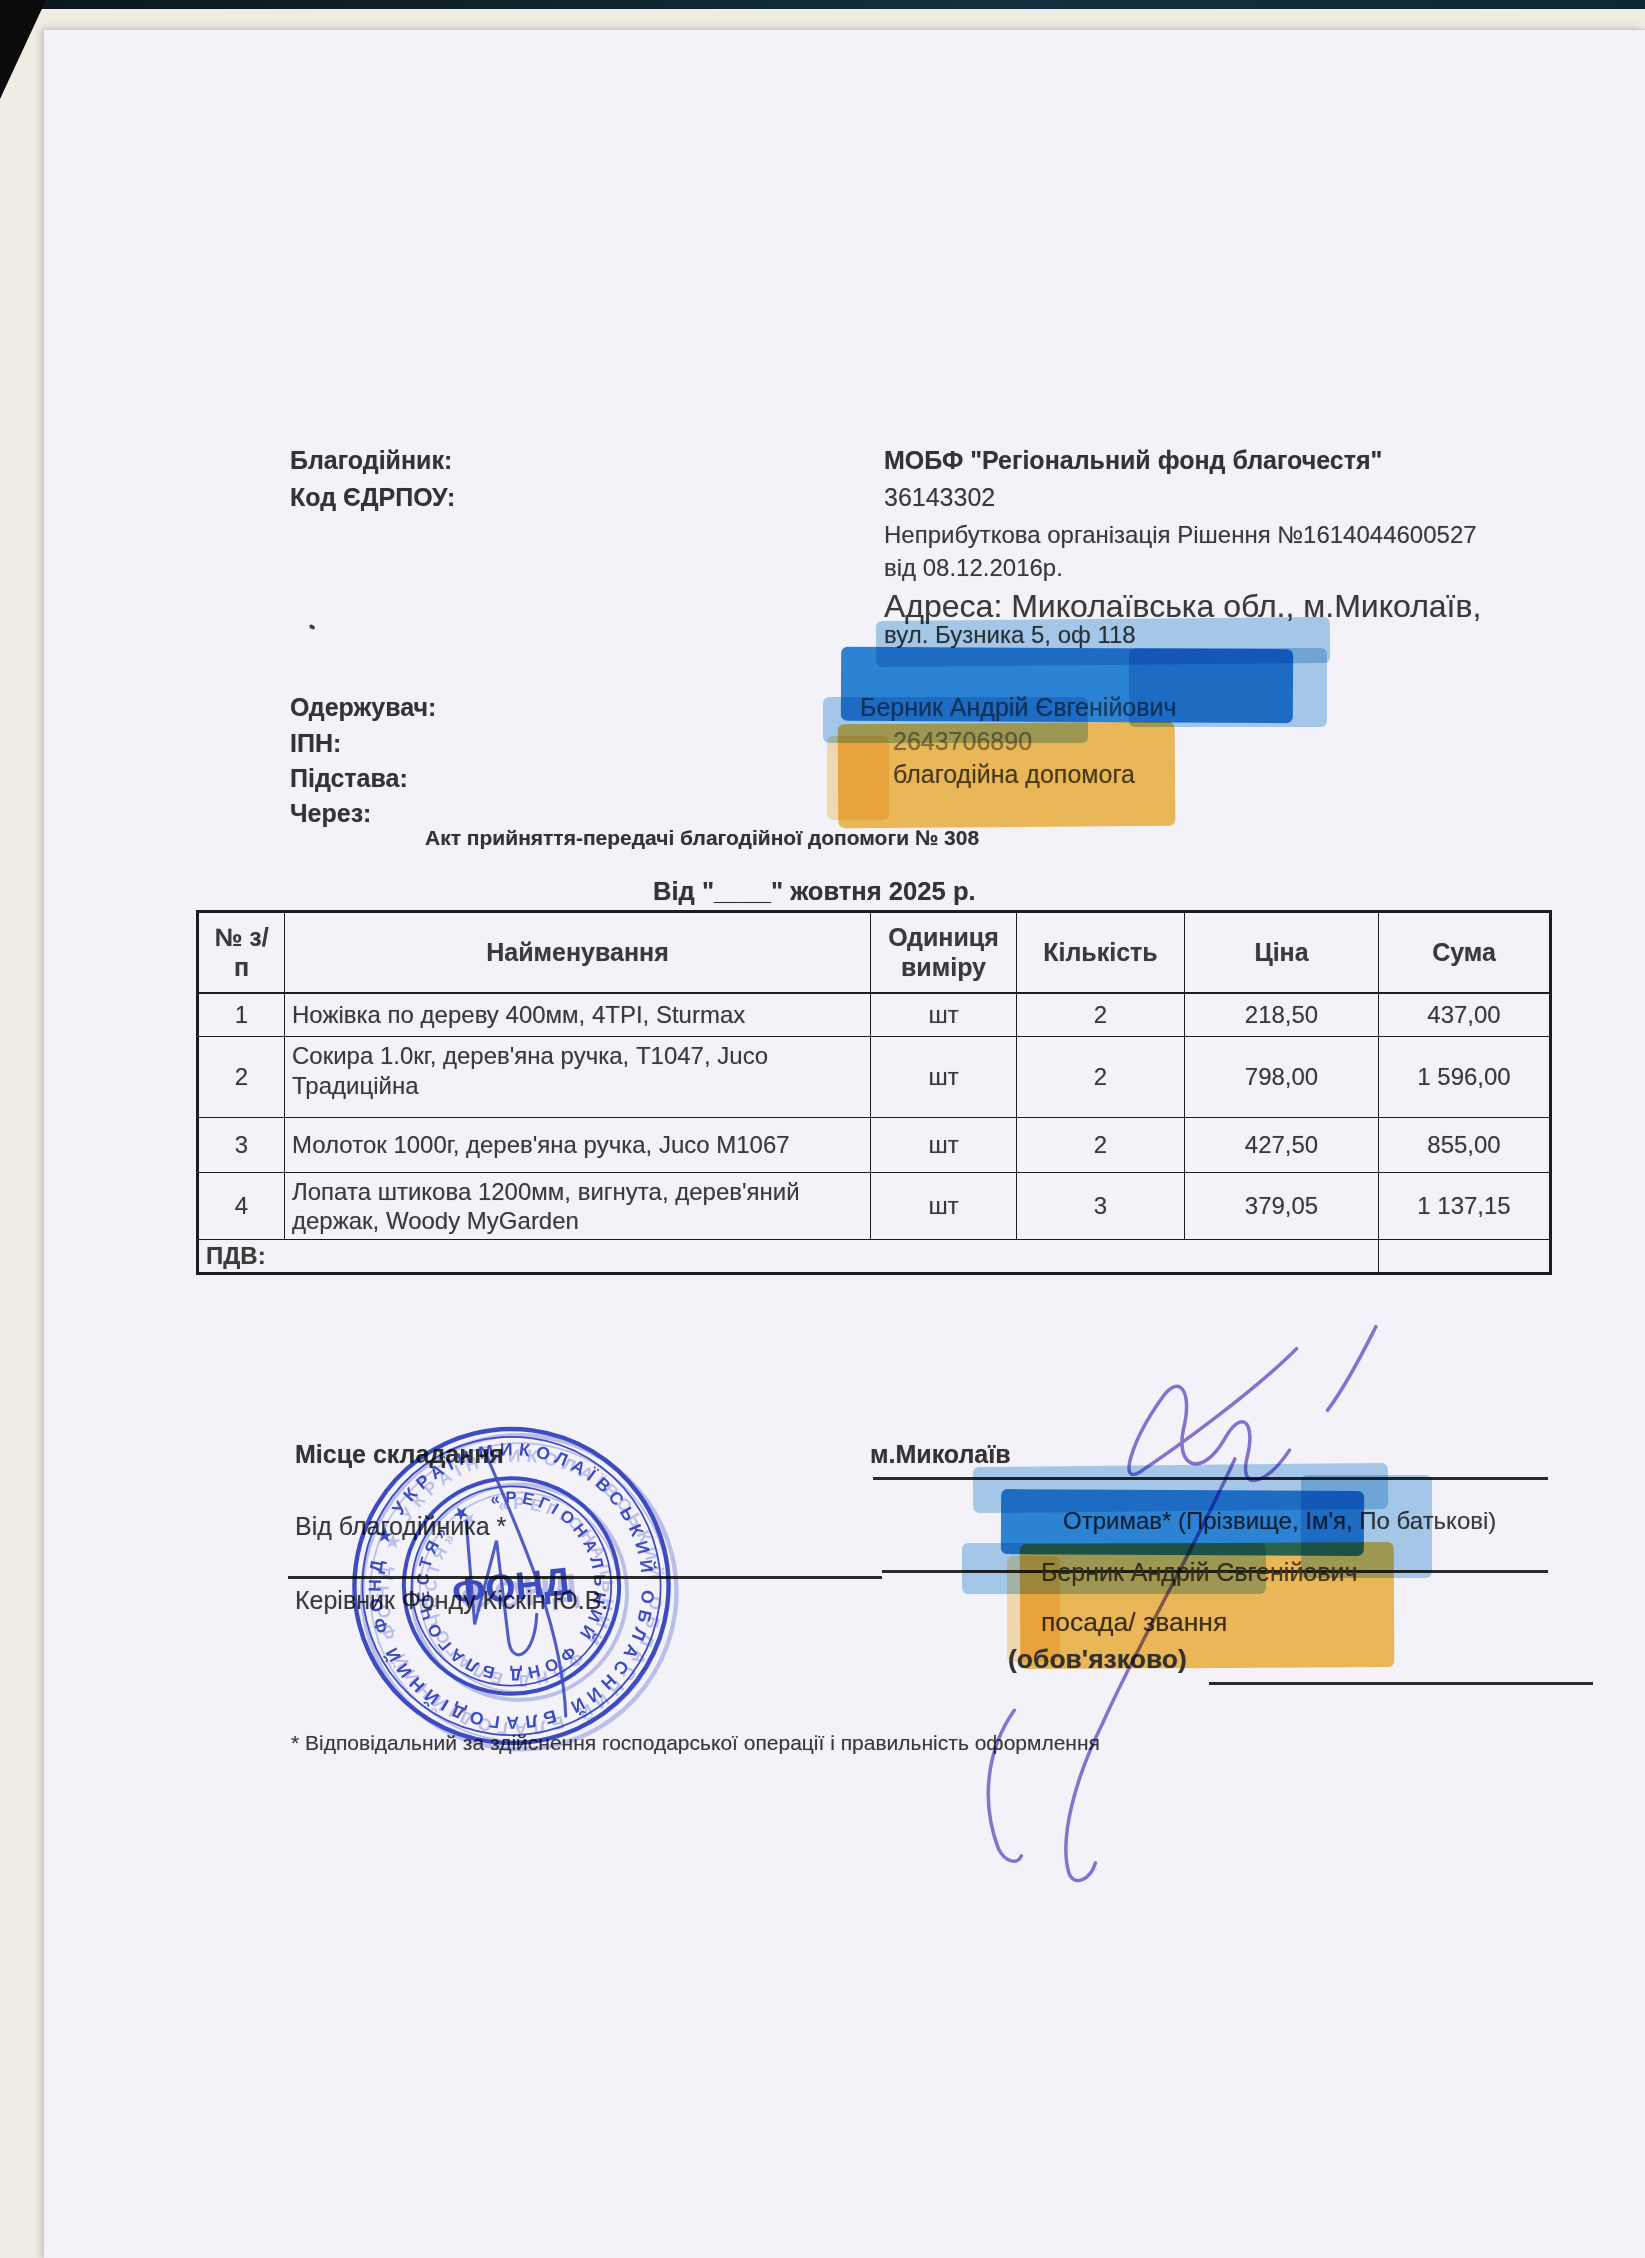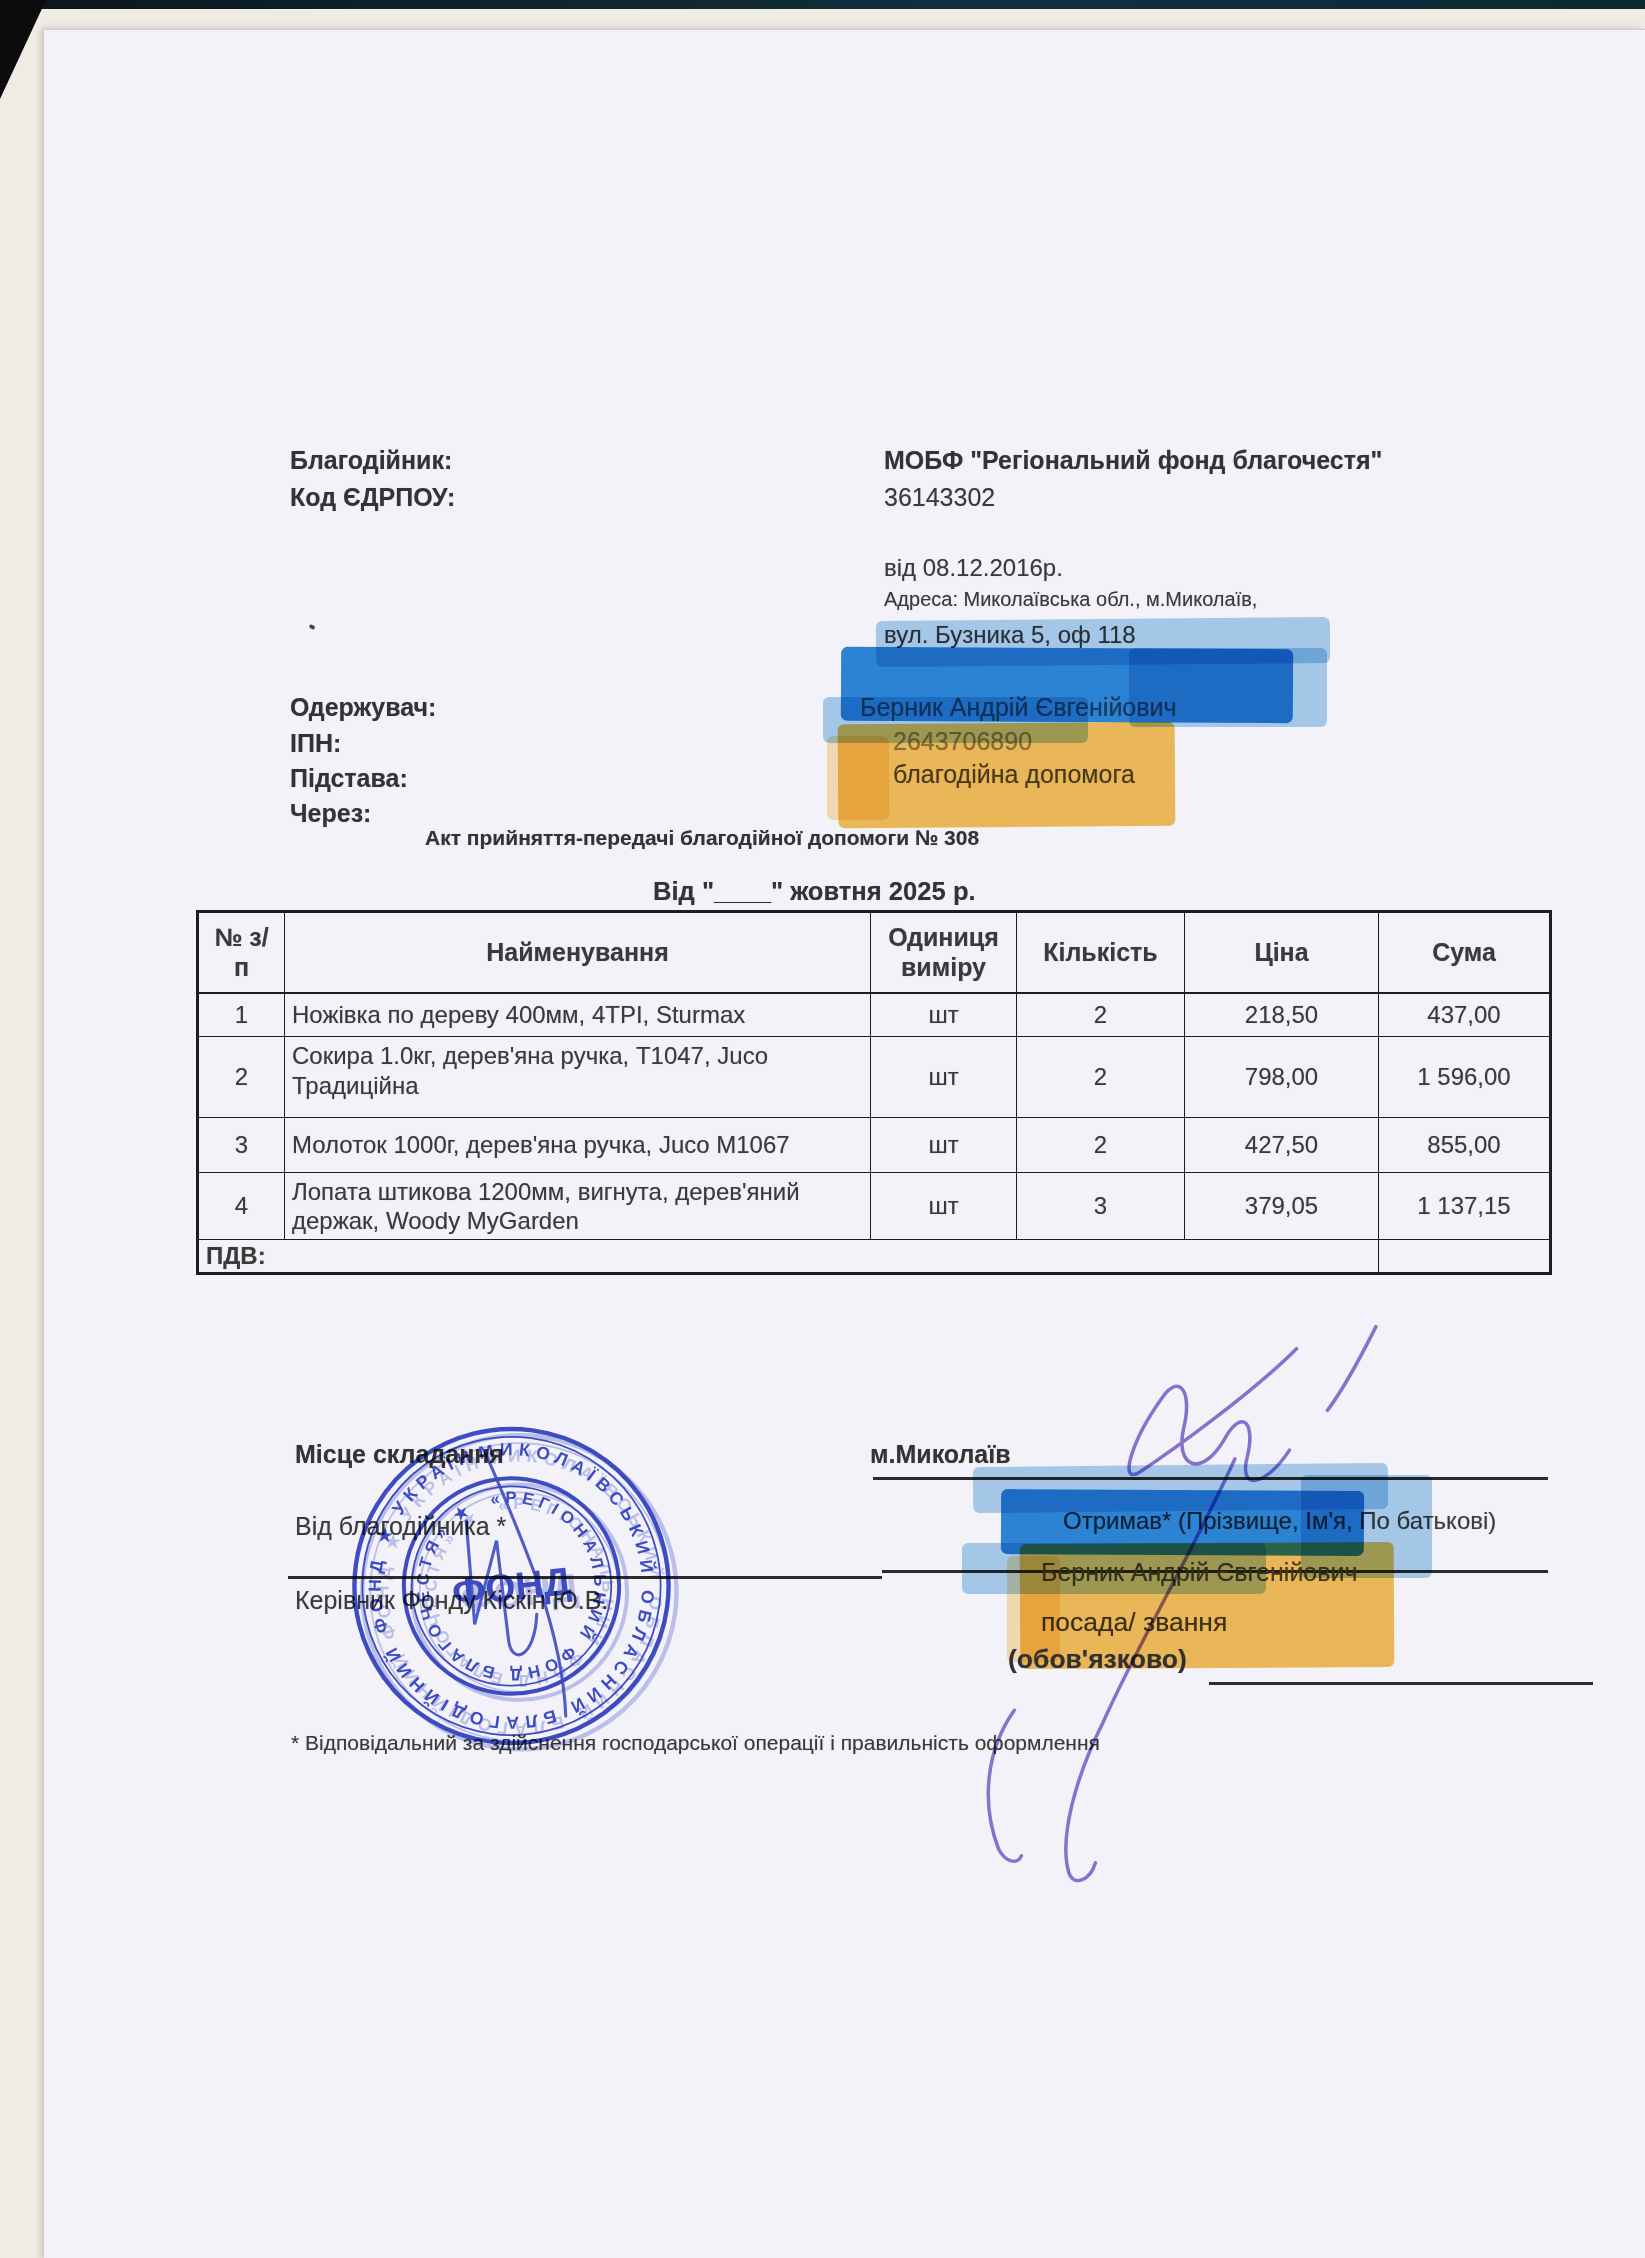--- a/index.html
+++ b/index.html
@@ -58,22 +58,23 @@
 
 <div class="scan-top"></div>
 <div class="scan-corner"></div>
 
 <div class="paper">
 
   <div class="t b" style="left:246px;top:416px;">Благодійник:</div>
   <div class="t b" style="left:840px;top:416px;">МОБФ "Регіональний фонд благочестя"</div>
   <div class="t b" style="left:246px;top:453px;">Код ЄДРПОУ:</div>
   <div class="t" style="left:840px;top:453px;">36143302</div>
+  <div class="t" style="left:840px;top:491px;font-size:24px;">Неприбуткова організація Рішення №1614044600527</div>
   <div class="t" style="left:840px;top:524px;font-size:24px;">від 08.12.2016р.</div>
-  <div class="t" style="left:840px;top:558px;font-size:20px;">Адреса: Миколаївська обл., м.Миколаїв,</div>
+  <div class="t" style="left:840px;top:558px;font-size:32px;">Адреса: Миколаївська обл., м.Миколаїв,</div>
   <div class="t" style="left:840px;top:591px;font-size:24px;">вул. Бузника 5, оф 118</div>
   <div class="speck" style="left:265px;top:595px;"></div>
 
   <div class="t b" style="left:246px;top:663px;">Одержувач:</div>
   <div class="t hidden-txt z-under" style="left:816px;top:663px;">Берник Андрій Євгенійович</div>
   <div class="t b" style="left:246px;top:699px;">ІПН:</div>
   <div class="t z-under" style="left:849px;top:697px;color:#8f8f8f;">2643706890</div>
   <div class="t b" style="left:246px;top:734px;">Підстава:</div>
   <div class="t z-under" style="left:849px;top:730px;color:#4b4b4b;">благодійна допомога</div>
   <div class="t b" style="left:246px;top:769px;">Через:</div>

